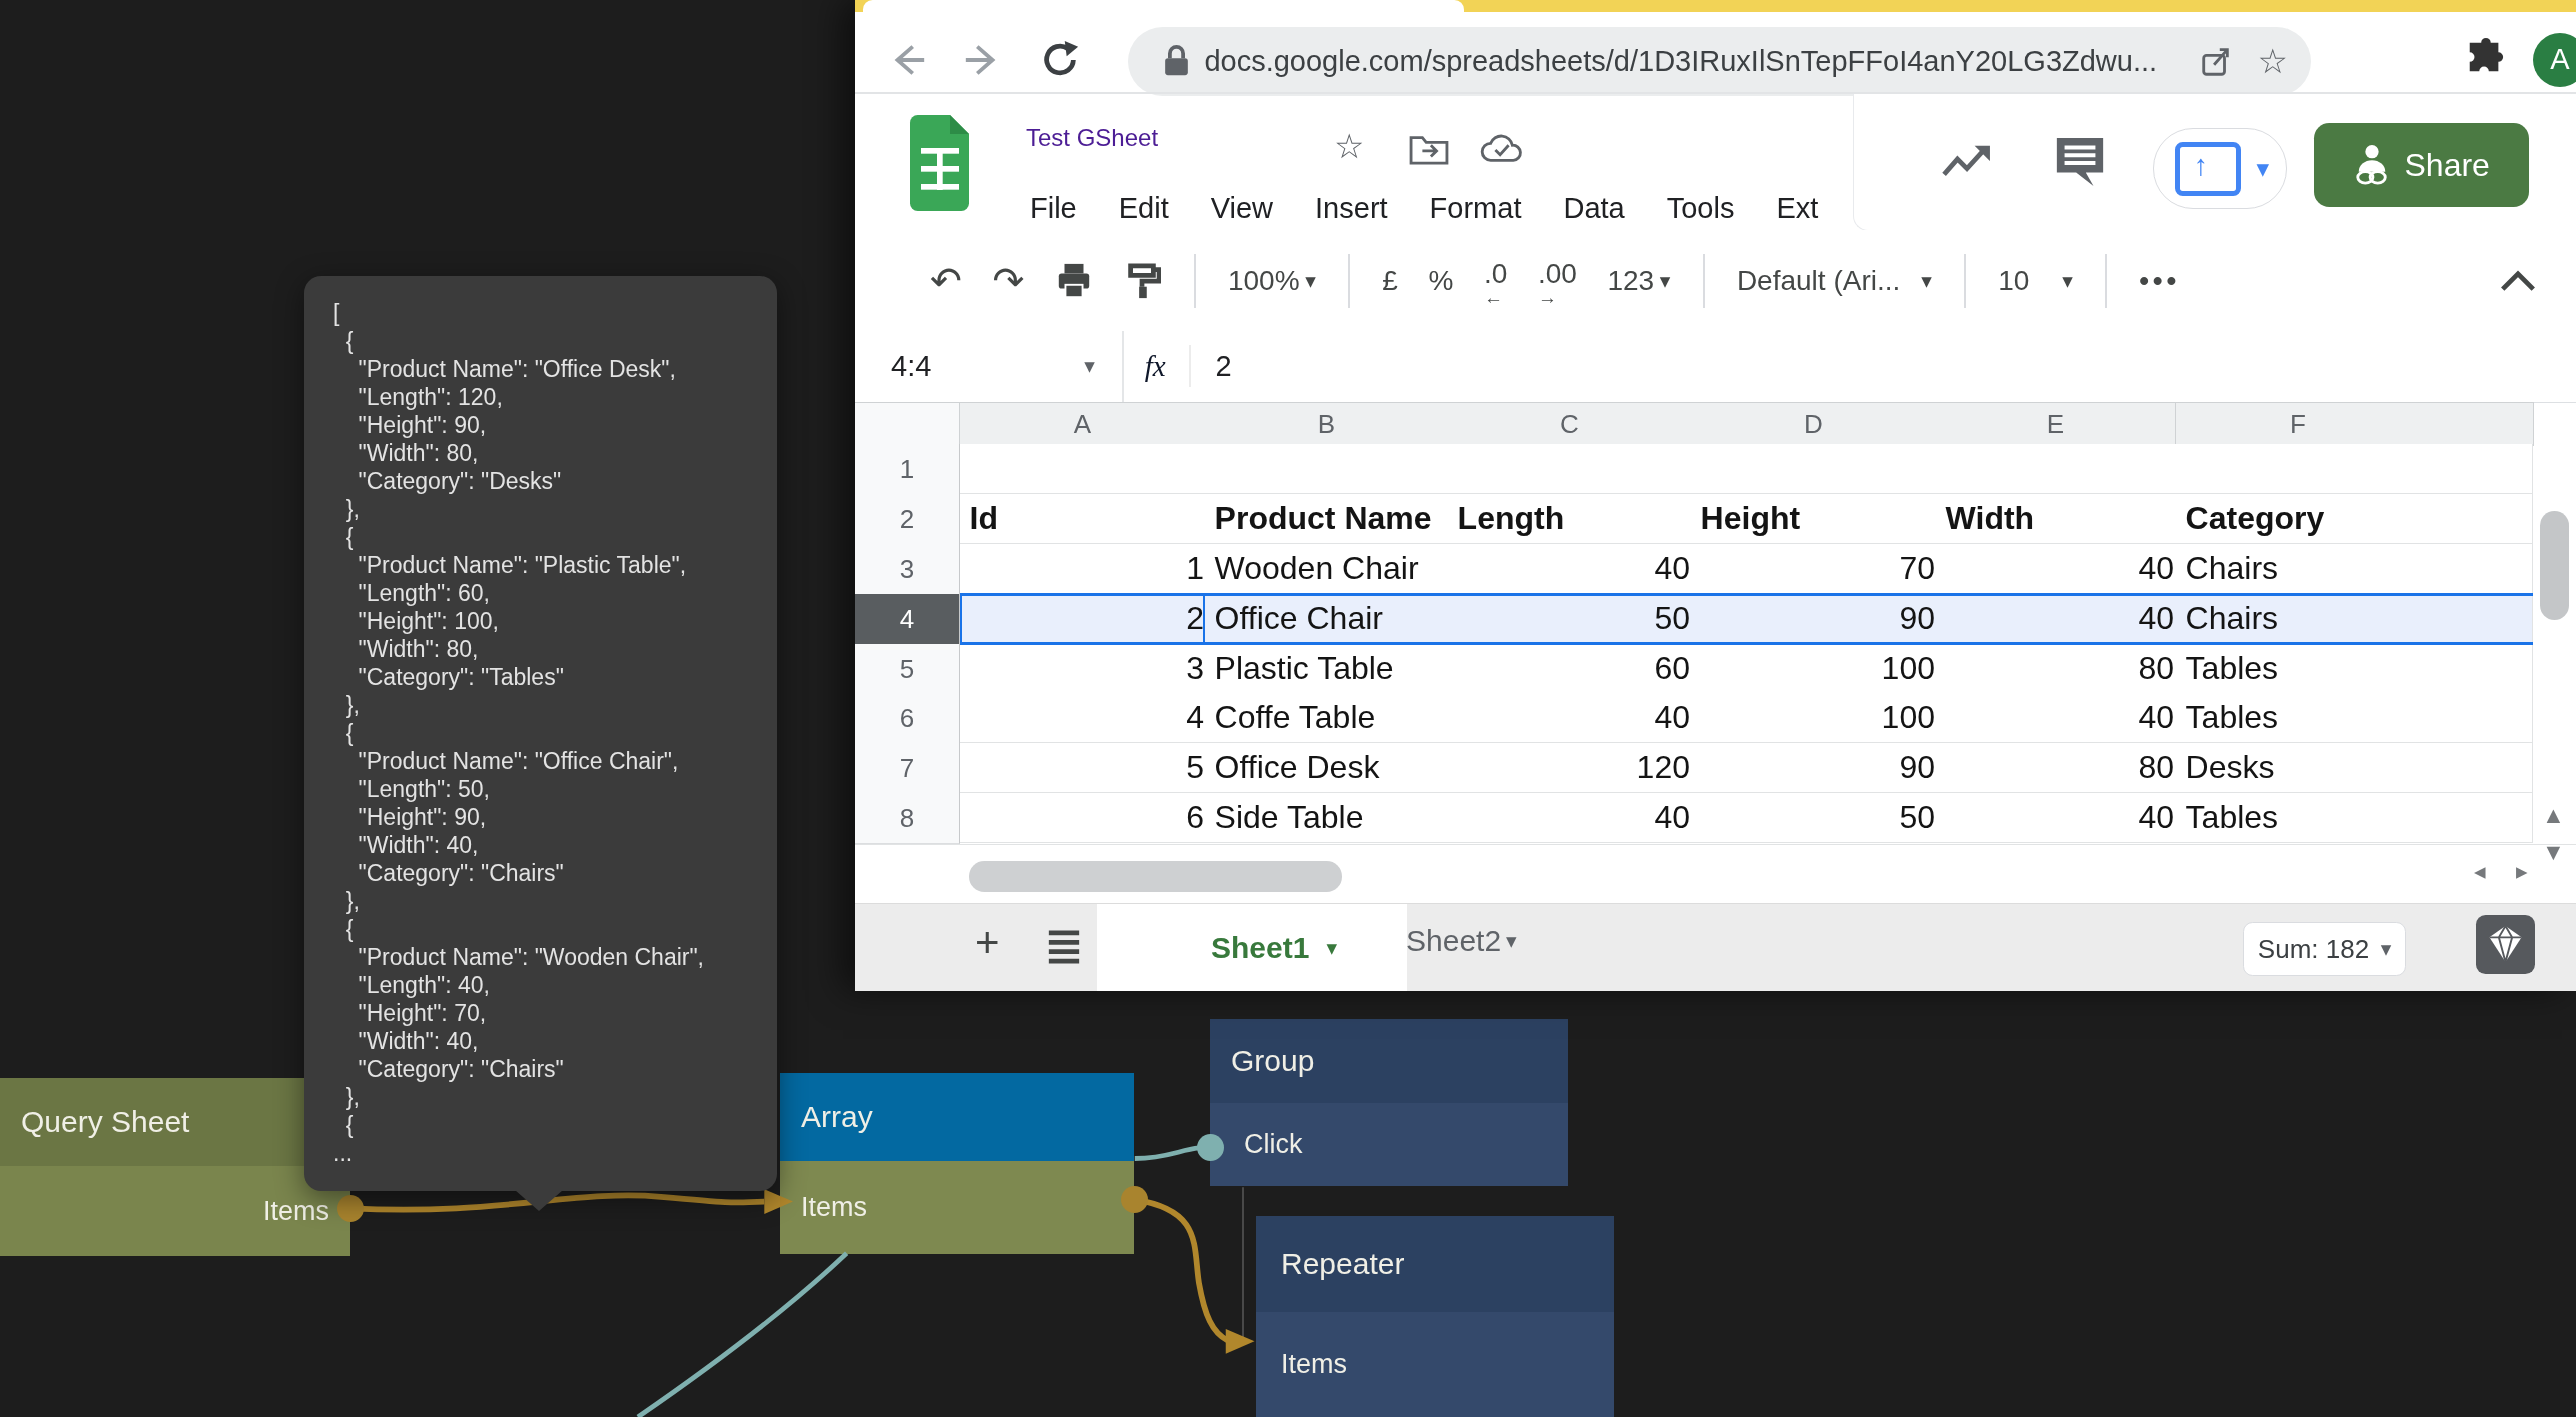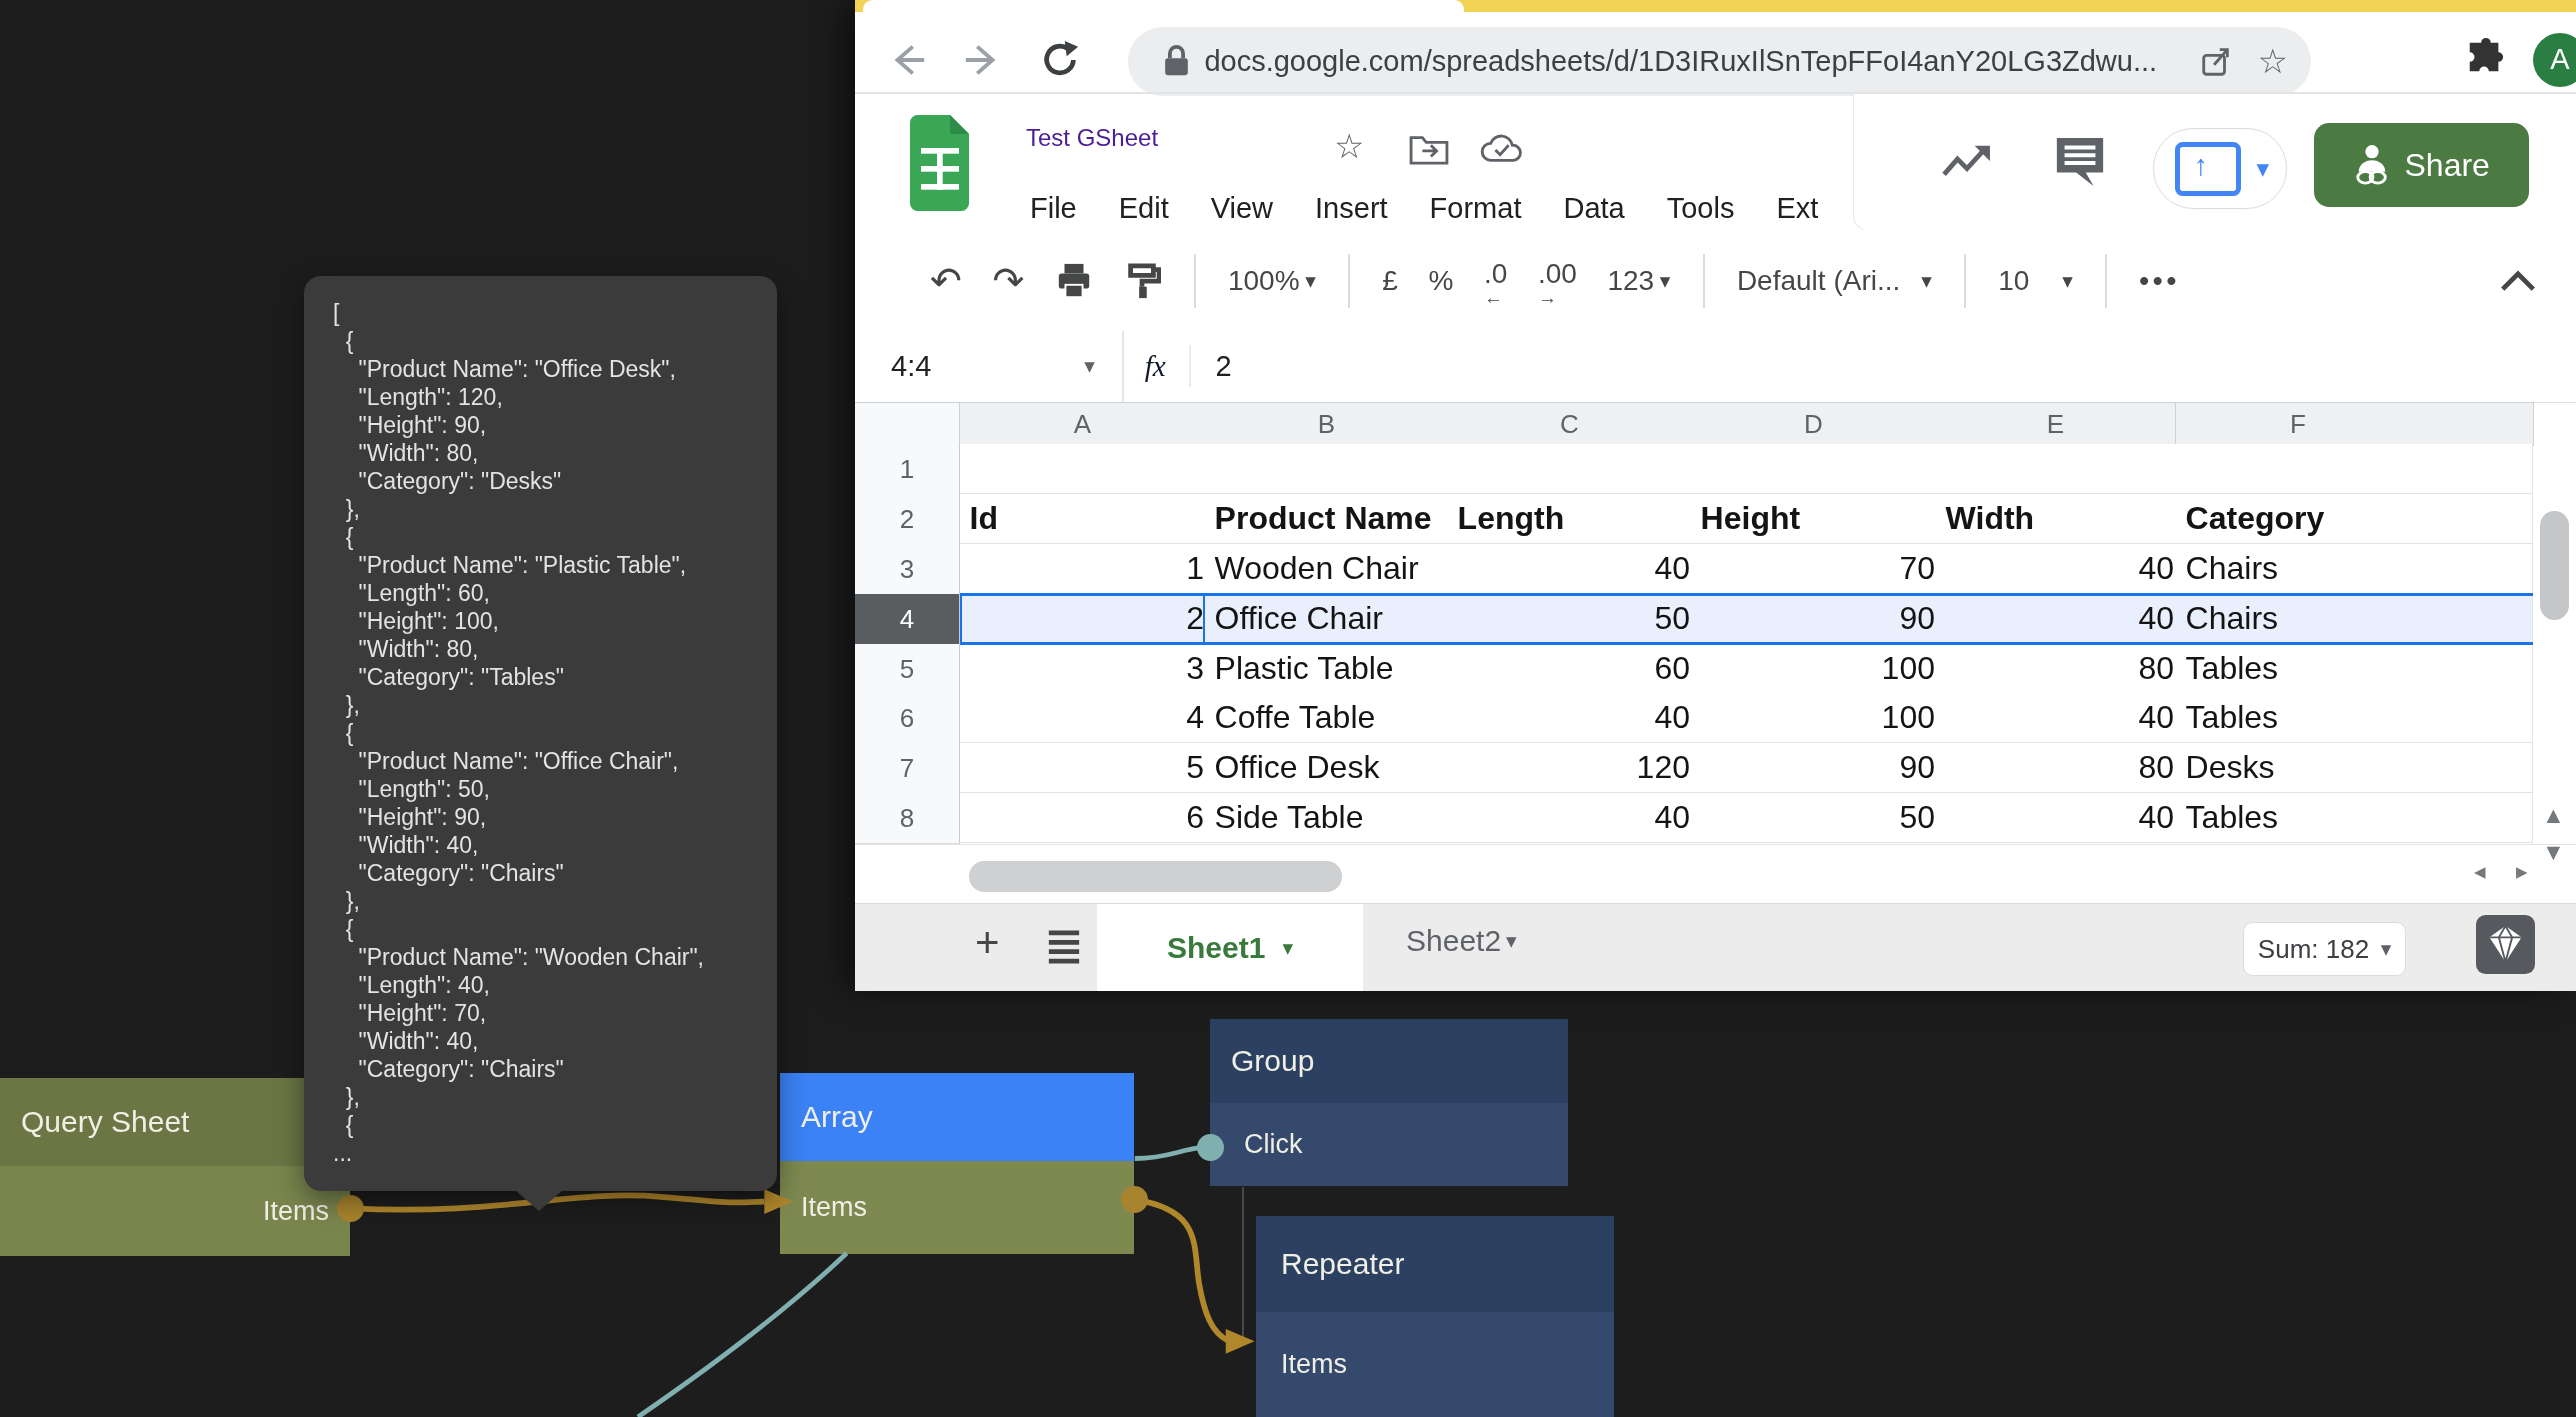--- a/index.html
+++ b/index.html
@@ -68,37 +68,37 @@
   #a4box{position:absolute;left:960px;top:594px;width:245px;height:50px;border:2.9px solid #1a73e8;
          box-sizing:border-box;z-index:5;}
   
   #vthumb{position:absolute;left:2540px;top:511px;width:29px;height:109px;background:#c4c6c8;border-radius:14.4px;}
   #hstrip{position:absolute;left:855px;top:844px;width:1721px;height:57px;background:#fff;border-top:1px solid #e1e3e4;}
   #hthumb{position:absolute;left:969px;top:860px;width:373px;height:31px;background:#ced0d2;border-radius:15.3px;}
   .scrollarr{position:absolute;color:#76797c;font-size:23px;}
   
   #bottombar{position:absolute;left:855px;top:903px;width:1721px;height:87px;background:#ececec;border-top:1px solid #dcdcdc;}
   #tab1{position:absolute;left:242px;top:0;width:266px;height:87px;background:#fff;
-        display:flex;align-items:center;justify-content:center;gap:17px;}
+        display:flex;align-items:center;justify-content:center;gap:17px;padding-left:44px;}
   #tab1 .lbl{color:#38793c;font-size:30px;font-weight:bold;}
   #tab1 .caret{color:#38793c;}
   #tab2{position:absolute;left:551px;top:0;height:73px;display:flex;align-items:center;gap:5px;text-align:right;}
   #tab2 .lbl{color:#5f6368;font-size:30px;}
   #sumbox{position:absolute;left:1388px;top:18px;width:161px;height:52px;background:#fff;border:1.9px solid #dadce0;
           border-radius:9.6px;display:flex;align-items:center;justify-content:center;gap:11.5px;}
   #sumbox .lbl{font-size:26px;color:#3c4043;}
   #explorebtn{position:absolute;left:1621px;top:10.5px;width:59px;height:59px;background:#56595d;border-radius:9.6px;
           display:flex;align-items:center;justify-content:center;}
   
   .node{position:absolute;color:#f0efe6;}
   .node .hd{display:flex;align-items:center;padding-left:21px;font-size:30px;}
   .node .bd{display:flex;align-items:center;padding-left:21px;font-size:27px;position:relative;}
   .olive .hd{background:#6b7644;}
   .olive .bd{background:#7a854d;}
-  .olive2 .hd{background:#3b82f6;}
+  .olive2 .hd{background:#0369a1;}
   .olive2 .bd{background:#7e8950;}
   .navy .hd{background:#2c4161;}
   .navy .bd{background:#34496b;}
   .port{position:absolute;border-radius:50%;width:27px;height:27px;z-index:6;}
   .port.gold{background:#a9842e;}
   .port.teal{background:#7fb0af;}
   
   #tooltip{position:absolute;left:304px;top:276px;width:473px;height:915px;background:#3b3b3b;border-radius:17px;
            box-shadow:0 7.7px 29px rgba(0,0,0,.45);z-index:20;box-sizing:border-box;padding:23px 0 0 29px;}
   #tooltip .ln{white-space:pre;font-size:23px;line-height:28px;color:#e3e3e3;}

